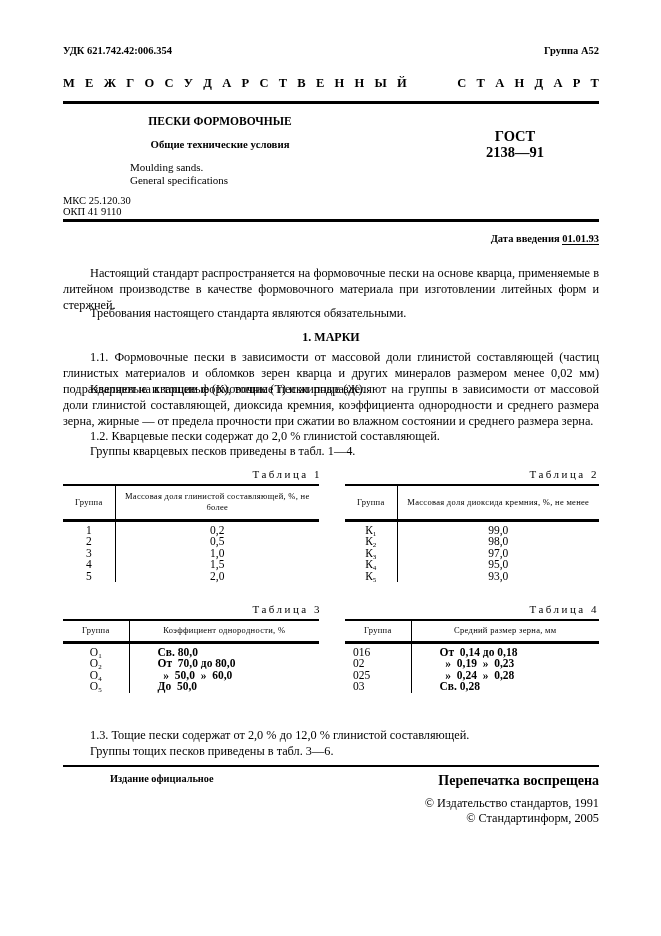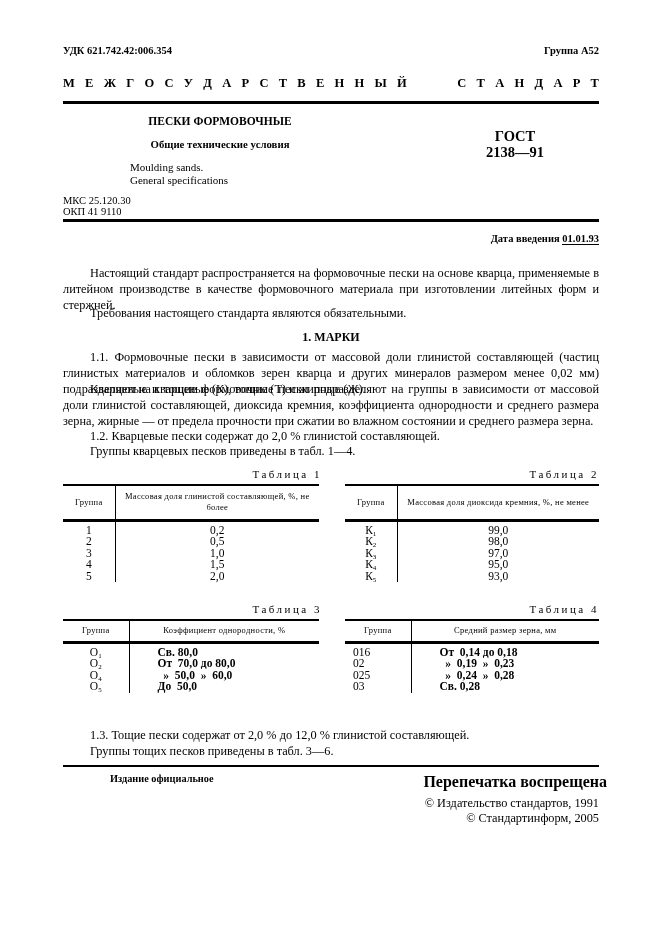--- a/index.html
+++ b/index.html
@@ -78,21 +78,21 @@
   #tbl3 { left: 63px; top: 619px; width: 256px; }
   #cap4 { right: 62px; top: 603px; }
   #tbl4 { left: 345px; top: 619px; width: 254px; }
   #tbl3 th, #tbl4 th { height: 22px; }
   #tbl3 td.c2, #tbl4 td.c2 { text-align: left; padding-left: 28px; white-space: pre; font-weight: bold; }
   #tbl4 td.c1 { text-align: left; padding-left: 8px; }
 
   
   #rule3 { position: absolute; left: 63px; width: 536px; top: 765px; height: 2px; background: #000; }
   #official { left: 63px; top: 773px; font-size: 10.3px; font-weight: bold; margin-left: 47px; }
-  #reprint { right: 54px; top: 773px; font-size: 16px; font-weight: bold; padding-left: 8px; }
+  #reprint { right: 62px; top: 773px; font-size: 14px; font-weight: bold; padding-left: 8px; }
   #copy1 { right: 62px; top: 796px; font-size: 12.3px; }
   #copy2 { right: 62px; top: 811px; font-size: 12.3px; }
 </style>
 </head>
 <body>
 
 <div id="udk" class="abs">УДК 621.742.42:006.354</div>
 <div id="group" class="abs">Группа А52</div>
 
 <div id="banner" class="abs">

